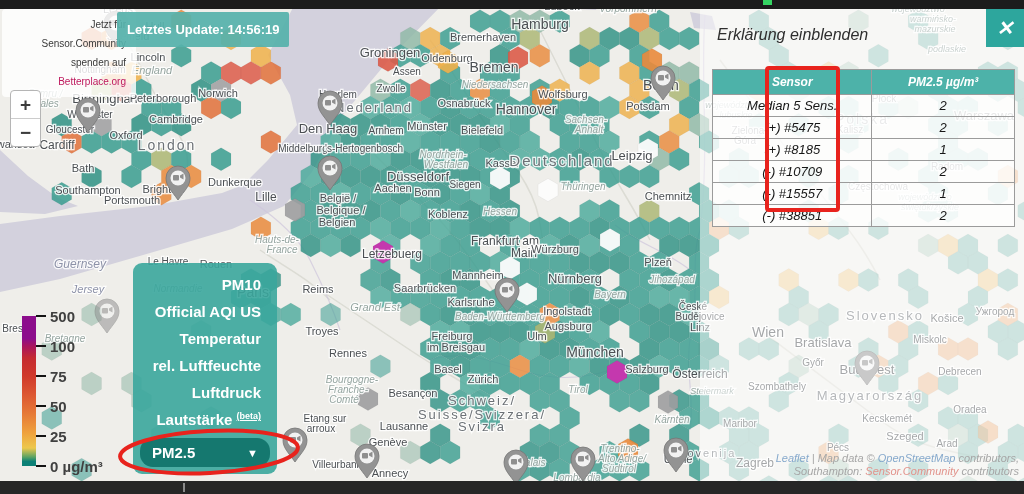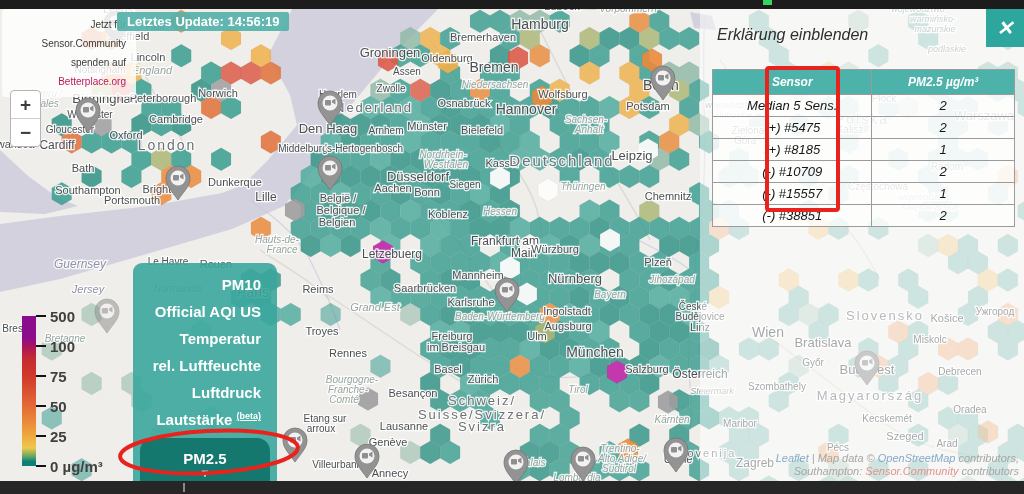--- a/index.html
+++ b/index.html
@@ -20,21 +20,21 @@
   .lb2{fill:#6c7176;letter-spacing:2px;}
   .lb3{font-style:italic;fill:#8d92a8;}
   
   .donation{position:absolute;left:2px;top:9px;width:114px;z-index:20;
     background:rgba(255,255,255,.82);border-radius:4px;text-align:right;
     font-size:10px;color:#3a3a3a;line-height:19px;padding:6px 10px;}
   .donation .link{color:#be185d;font-weight:normal;cursor:pointer;}
   
   .update-badge{position:absolute;left:117px;top:12px;z-index:20;
     background:rgba(86,178,171,.93);color:#fff;font-weight:bold;font-size:13px;
-    padding:2px 10px;border-radius:2px;}
+    padding:10px 10px;border-radius:2px;}
   
   .zoomctl{position:absolute;left:10px;top:90px;width:29px;z-index:20;background:#fff;
     border:1px solid #b5b5b5;border-radius:4px;overflow:hidden;}
   .zbtn{height:27px;line-height:27px;text-align:center;font-size:19px;font-weight:bold;color:#3c3c3c;cursor:pointer;}
   .zbtn + .zbtn{border-top:1px solid #ccc;}
   
   .legend{position:absolute;left:20px;top:306px;width:100px;height:172px;z-index:20;}
   .lbar{position:absolute;left:2px;top:10px;width:14px;height:150px;border:0;
     background:linear-gradient(to bottom,
       #8c0d8c 0%, #8c0d8c 15%, #a9145f 20%, #c52b31 28%, #d0392b 40%,
@@ -42,21 +42,21 @@
   .ltick-row{position:absolute;left:16px;height:16px;display:flex;align-items:center;}
   .tickline{display:inline-block;width:10px;height:2px;background:#141414;margin-right:4px;}
   .ticklabel{font-size:15px;font-weight:bold;color:#404040;white-space:nowrap;}
   
   .menu{position:absolute;left:133px;top:263px;width:144px;z-index:20;box-sizing:border-box;
     background:rgba(58,166,156,.9);border-radius:9px;padding:8px 0 7px;color:#fff;
     font-weight:bold;font-size:15px;}
   .menu-item{padding:5px 16px;cursor:pointer;white-space:nowrap;text-align:right;}
   .menu-item sup{font-size:9px;text-decoration:underline;}
   .menu-selected{margin:5px 7px 0;background:#15786f;border-radius:13px;height:29px;
-    display:flex;align-items:center;justify-content:space-between;padding:12px 12px;cursor:pointer;flex-direction:column;}
+    display:flex;align-items:center;justify-content:space-between;padding:0 12px;cursor:pointer;}
   .menu-caret{font-size:11px;}
   
   .rpanel{position:absolute;left:700px;top:9px;width:324px;height:472px;z-index:10;
     background:rgba(255,255,255,.5);font-style:italic;}
   .rpanel-title{position:absolute;left:17px;top:17px;font-size:16px;color:#2e2e2e;}
   .close-btn{position:absolute;right:0;top:0;width:38px;height:38px;background:#2da69d;
     color:#fff;font-size:20px;font-weight:bold;text-align:center;line-height:38px;cursor:pointer;}
   .sensor-table{position:absolute;left:12px;top:60px;width:303px;border-collapse:collapse;}
   .sensor-table th{background:#4db2a9;color:#fff;font-size:12px;font-weight:bold;
     border:1px solid #9b9b9b;height:22px;}

